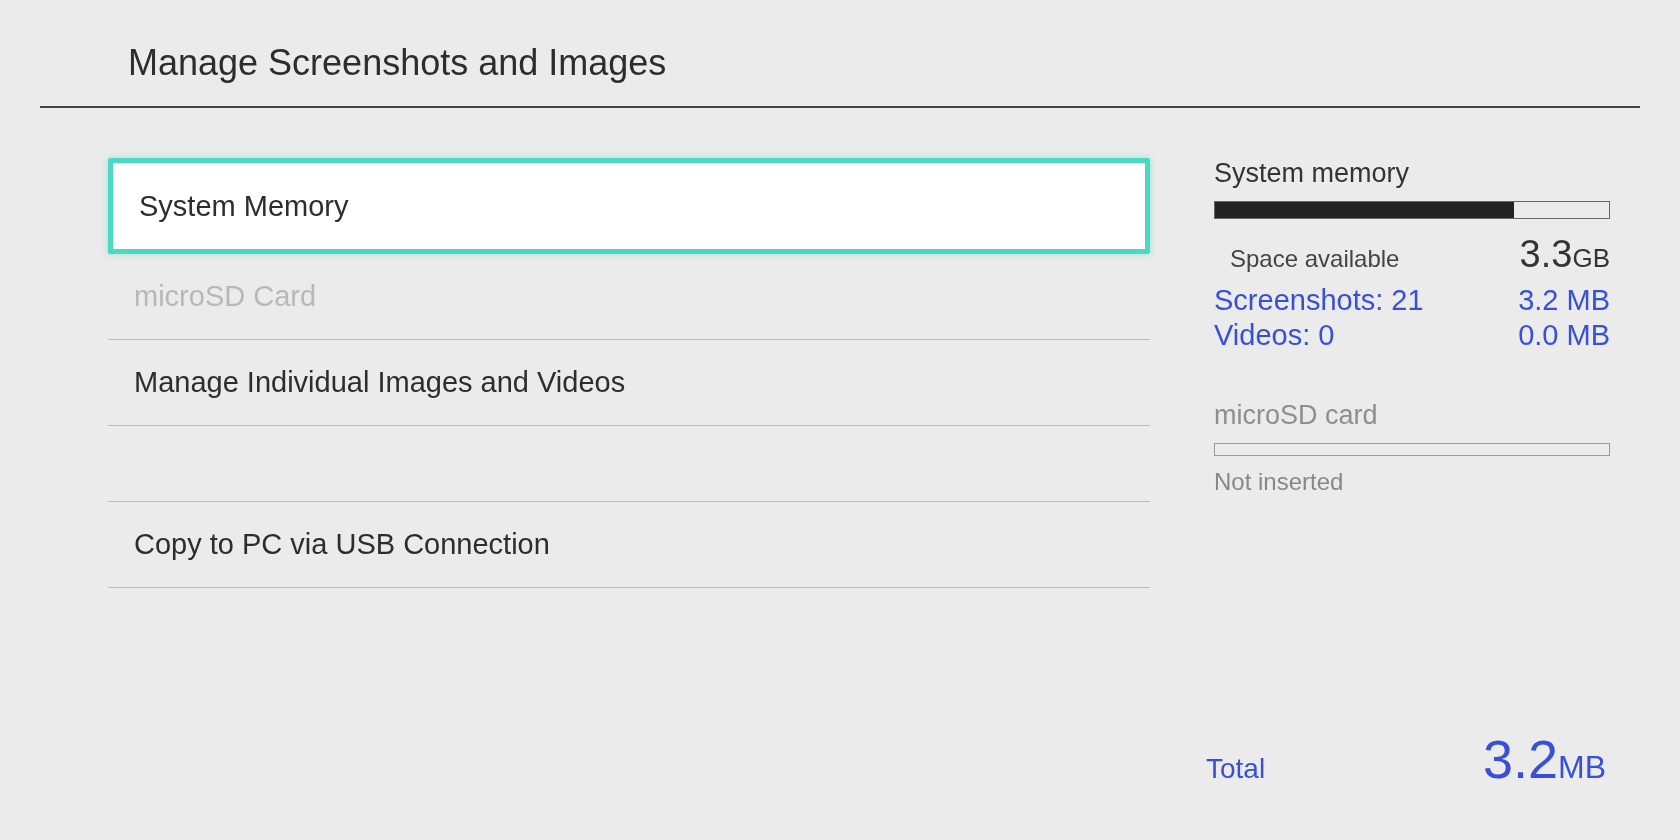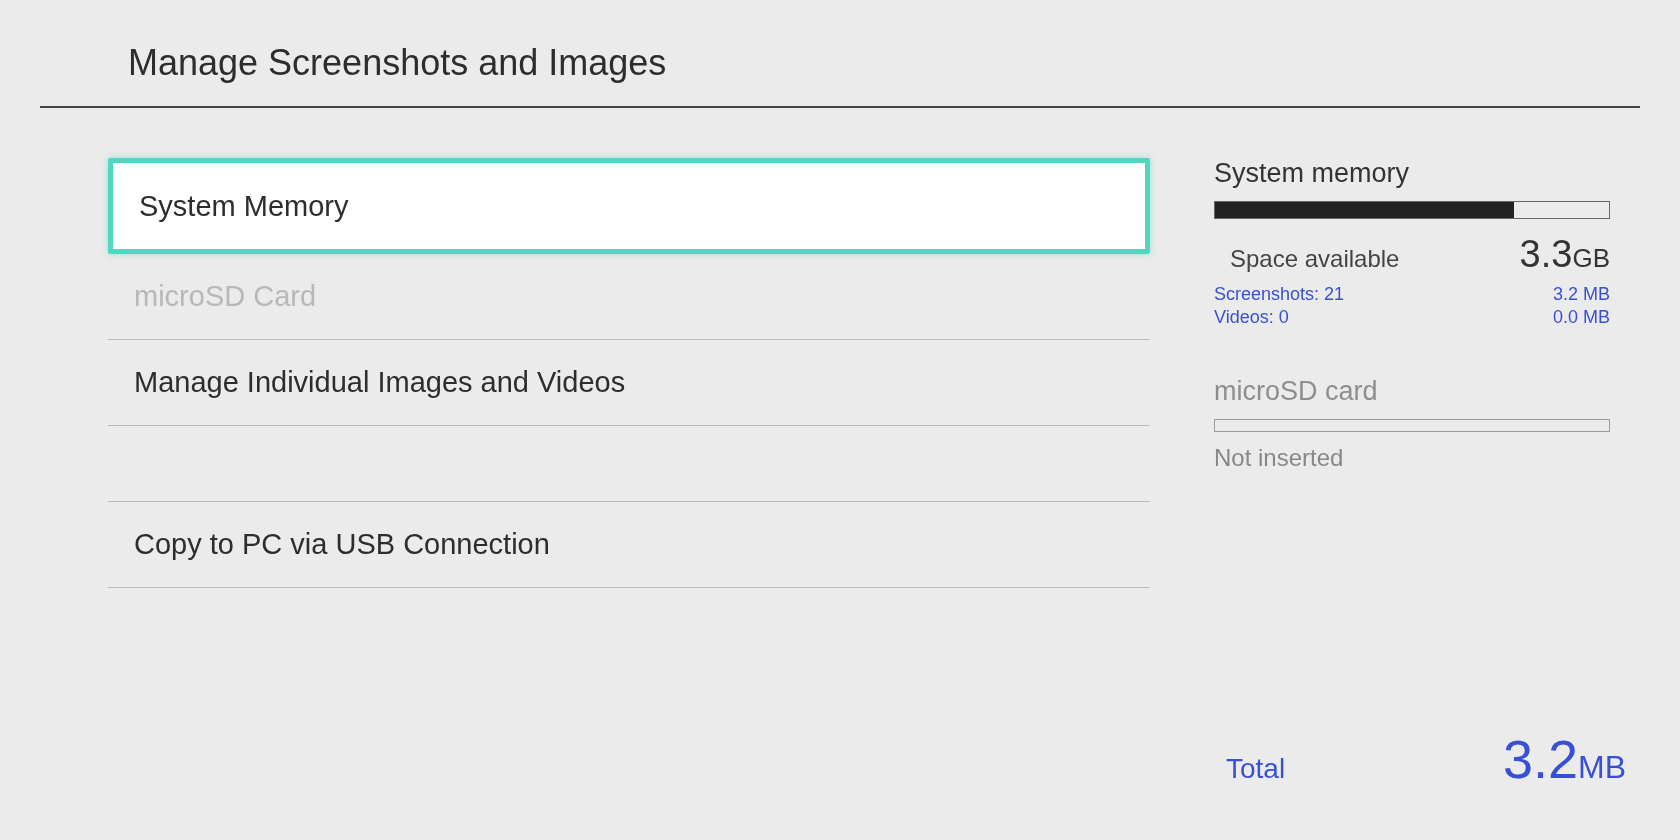--- a/index.html
+++ b/index.html
@@ -119,40 +119,40 @@
       font-size: 38px;
       color: #333;
     }
     .space-unit {
       font-size: 26px;
       color: #333;
     }
     .detail-row {
       display: flex;
       justify-content: space-between;
-      font-size: 18px;
+      font-size: 29px;
       color: #3850d8;
       margin-bottom: 2px;
       gap: 27px;
     }
     .not-inserted {
       font-size: 24px;
       color: #888;
       margin-top: 12px;
     }
     .progress-empty {
       width: 100%;
       height: 13px;
       border: 1.5px solid #999;
       background: #ebebeb;
     }
     .total-row {
       position: absolute;
       bottom: 50px;
-      right: 54px;
+      right: 74px;
       width: 400px;
       display: flex;
       justify-content: space-between;
       align-items: baseline;
       color: #3850d8;
     }
     .total-label {
       font-size: 28px;
     }
     .total-value {

